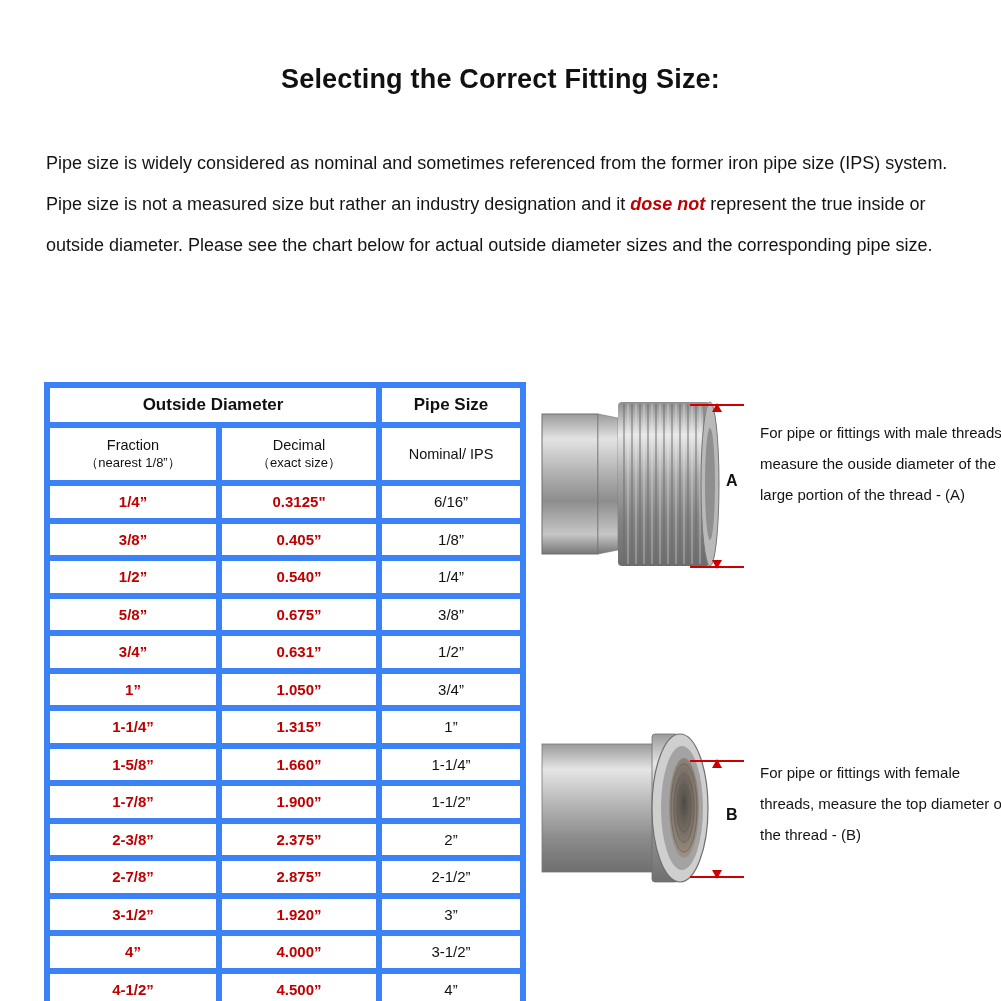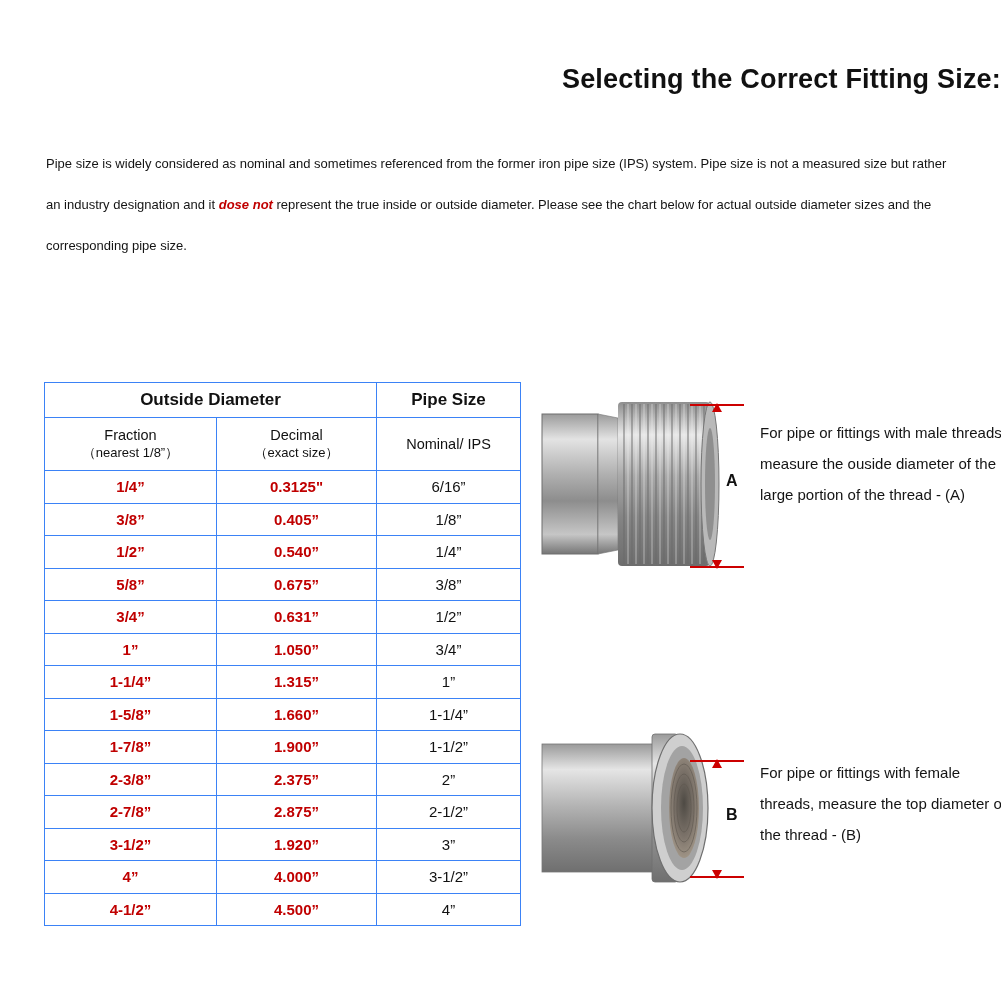--- a/index.html
+++ b/index.html
@@ -20,33 +20,33 @@
     position: relative;
     width: 1001px;
     height: 1001px;
   }
 
   .title {
     position: absolute;
     left: 0;
     top: 64px;
     width: 1001px;
-    text-align: right;
+    text-align: center;
     font-size: 27px;
     font-weight: bold;
     letter-spacing: 0.2px;
     color: #111;
   }
 
   .intro {
     position: absolute;
     left: 46px;
     top: 143px;
     width: 918px;
-    font-size: 13px;
+    font-size: 18px;
     line-height: 41px;
     color: #141414;
     text-align: left;
   }
   .intro .em-red {
     color: #c00000;
     font-weight: bold;
     font-style: italic;
   }
 
@@ -57,21 +57,21 @@
     top: 382px;
     width: 476px;
   }
   table.fittings {
     border-collapse: collapse;
     width: 476px;
     table-layout: fixed;
   }
   table.fittings th,
   table.fittings td {
-    border: 1px solid #3b82f6;
+    border: 6px solid #3b82f6;
     text-align: center;
     font-size: 15px;
     color: #111;
     height: 31.5px;
     padding: 0;
     font-weight: normal;
   }
   table.fittings th.group {
     font-size: 17px;
     font-weight: bold;

